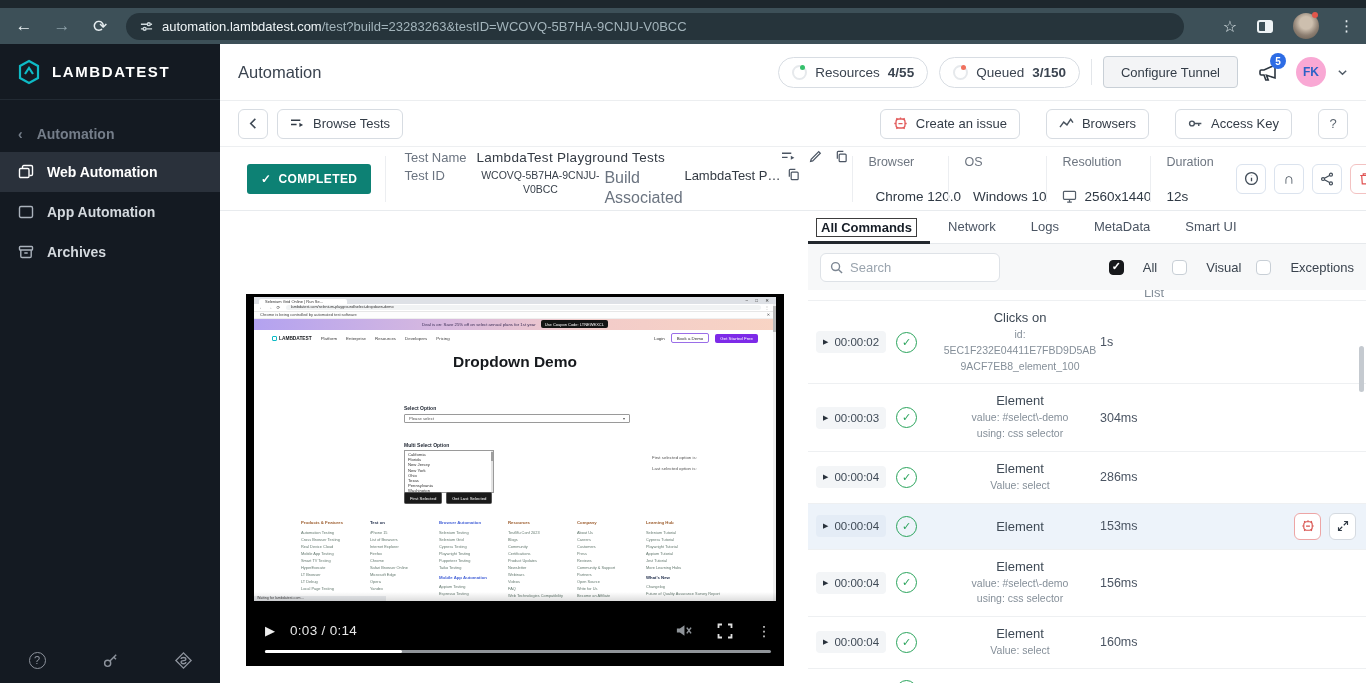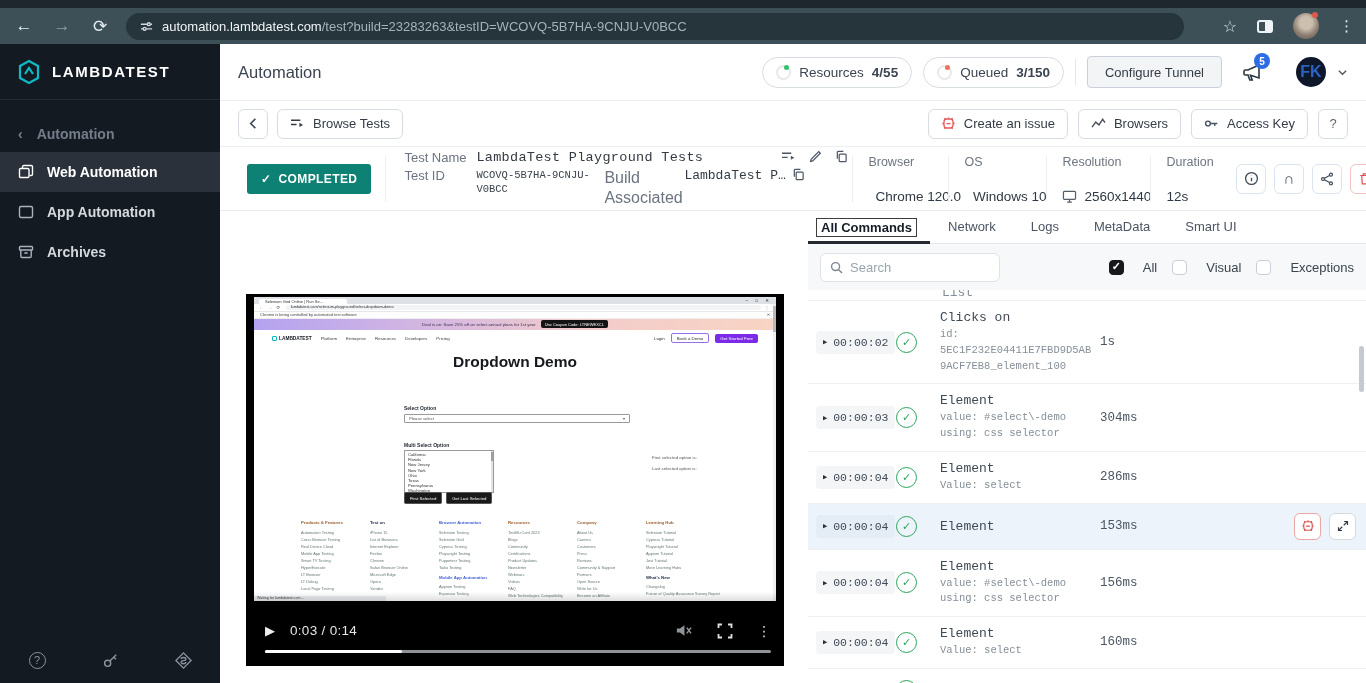--- a/index.html
+++ b/index.html
@@ -1,18 +1,18 @@
 <!DOCTYPE html>
 <html><head>
 <meta charset="utf-8">
 <style>
   * { margin:0; padding:0; box-sizing:border-box; }
   html,body { width:1366px; height:683px; overflow:hidden; background:#fff;
     font-family:"Liberation Sans", sans-serif; }
-  .mono { font-family:Liberation Mono, monospace; }
+  .mono { font-family:Liberation Sans, sans-serif;text-align:center; }
   svg { display:block; }
 
   
   #chrome { position:absolute; left:0; top:0; width:1366px; height:44px; background:#3d5058; }
   #chrome .tabstrip { position:absolute; left:0; top:0; right:0; height:8px; background:#1d272d; }
   #chrome .toolbar { position:absolute; left:0; top:8px; right:0; height:36px; display:flex; align-items:center; padding:0 12px; gap:14px; }
   .nav-glyph { color:#e7eef1; font-size:17px; width:24px; text-align:center; cursor:pointer; }
   .nav-glyph.dim { color:#8da0a9; }
   .urlpill { flex:0 0 auto; width:1058px; height:27px; background:#26343b; border-radius:14px; display:flex; align-items:center; gap:9px; padding:0 14px; }
   .urlpill .site-icon { color:#cfd9dd; }
@@ -48,27 +48,27 @@
   .stat-pill { height:31px; border:1px solid #d8dde3; border-radius:16px; display:flex; align-items:center; gap:8px; padding:0 13px; font-size:13.5px; color:#3b4450; }
   .spin { width:15px; height:15px; border-radius:50%; border:2px solid #e6e9ec; position:relative; }
   .spin::after { content:""; position:absolute; width:5px; height:5px; border-radius:50%; top:-2px; left:6px; }
   .spin.green::after { background:#35c06c; }
   .spin.red::after { background:#f0715e; }
   .stat-val { font-weight:600; }
   .vdiv { width:1px; height:26px; background:#e3e6ea; }
   .btn-tunnel { height:32px; padding:0 17px; background:#f3f4f6; border:1px solid #c9d0d7; border-radius:4px; font-size:13px; color:#333c47; display:flex; align-items:center; cursor:pointer; }
   .megaphone-wrap { position:relative; margin:0 6px 0 8px; color:#2c3640; cursor:pointer; }
   .notif-badge { position:absolute; top:-8px; right:-7px; min-width:16px; height:16px; border-radius:8px; background:#2d6ce5; color:#fff; font-size:10px; font-weight:700; display:flex; align-items:center; justify-content:center; padding:0 4px; }
-  .avatar-fk { width:30px; height:30px; border-radius:50%; background:#0f172a; color:#2d62c6; font-size:16px; font-weight:700; display:flex; align-items:center; justify-content:center; cursor:pointer;margin-left:16px; }
+  .avatar-fk { width:30px; height:30px; border-radius:50%; background:#f9a8d4; color:#2d62c6; font-size:12px; font-weight:700; display:flex; align-items:center; justify-content:center; cursor:pointer; }
   .chev-down { color:#525d68; font-size:11px; cursor:pointer; }
 
   .subhdr { height:46px; display:flex; align-items:center; gap:9px; padding:0 18px; border-bottom:1px solid #edeff1; }
   .sq-btn { height:30px; min-width:30px; background:#fff; border:1px solid #d7dce2; border-radius:6px; display:flex; align-items:center; justify-content:center; color:#3f4a56; cursor:pointer; }
   .bar-btn { height:30px; padding:0 12px; background:#fff; border:1px solid #d7dce2; border-radius:6px; display:flex; align-items:center; gap:8px; font-size:13px; color:#333c47; cursor:pointer; }
-  .subhdr-right { margin-left:auto; display:flex; align-items:center; gap:10px; }
+  .subhdr-right { margin-left:auto; display:flex; align-items:center; gap:26px; }
   .bar-btn .red { color:#e25c5c; }
   .bar-btn .gray { color:#49535e; }
   .qmark { font-size:13px; color:#5c6670; }
 
   
   .testbar { height:64px; display:flex; align-items:center; padding-left:27px; border-bottom:1px solid #e8ebee; overflow:hidden; }
   .badge-completed { height:30px; padding:0 14px; border-radius:3px; color:#fff; font-size:12px; font-weight:700; letter-spacing:.4px; display:flex; align-items:center; gap:7px; }
   .tb-div { width:1px; height:46px; background:#eceef1; margin:0 14px; }
   .tinfo { width:452px; padding:0 4px; }
   .tinfo-row { display:flex; align-items:flex-start; gap:0; }

